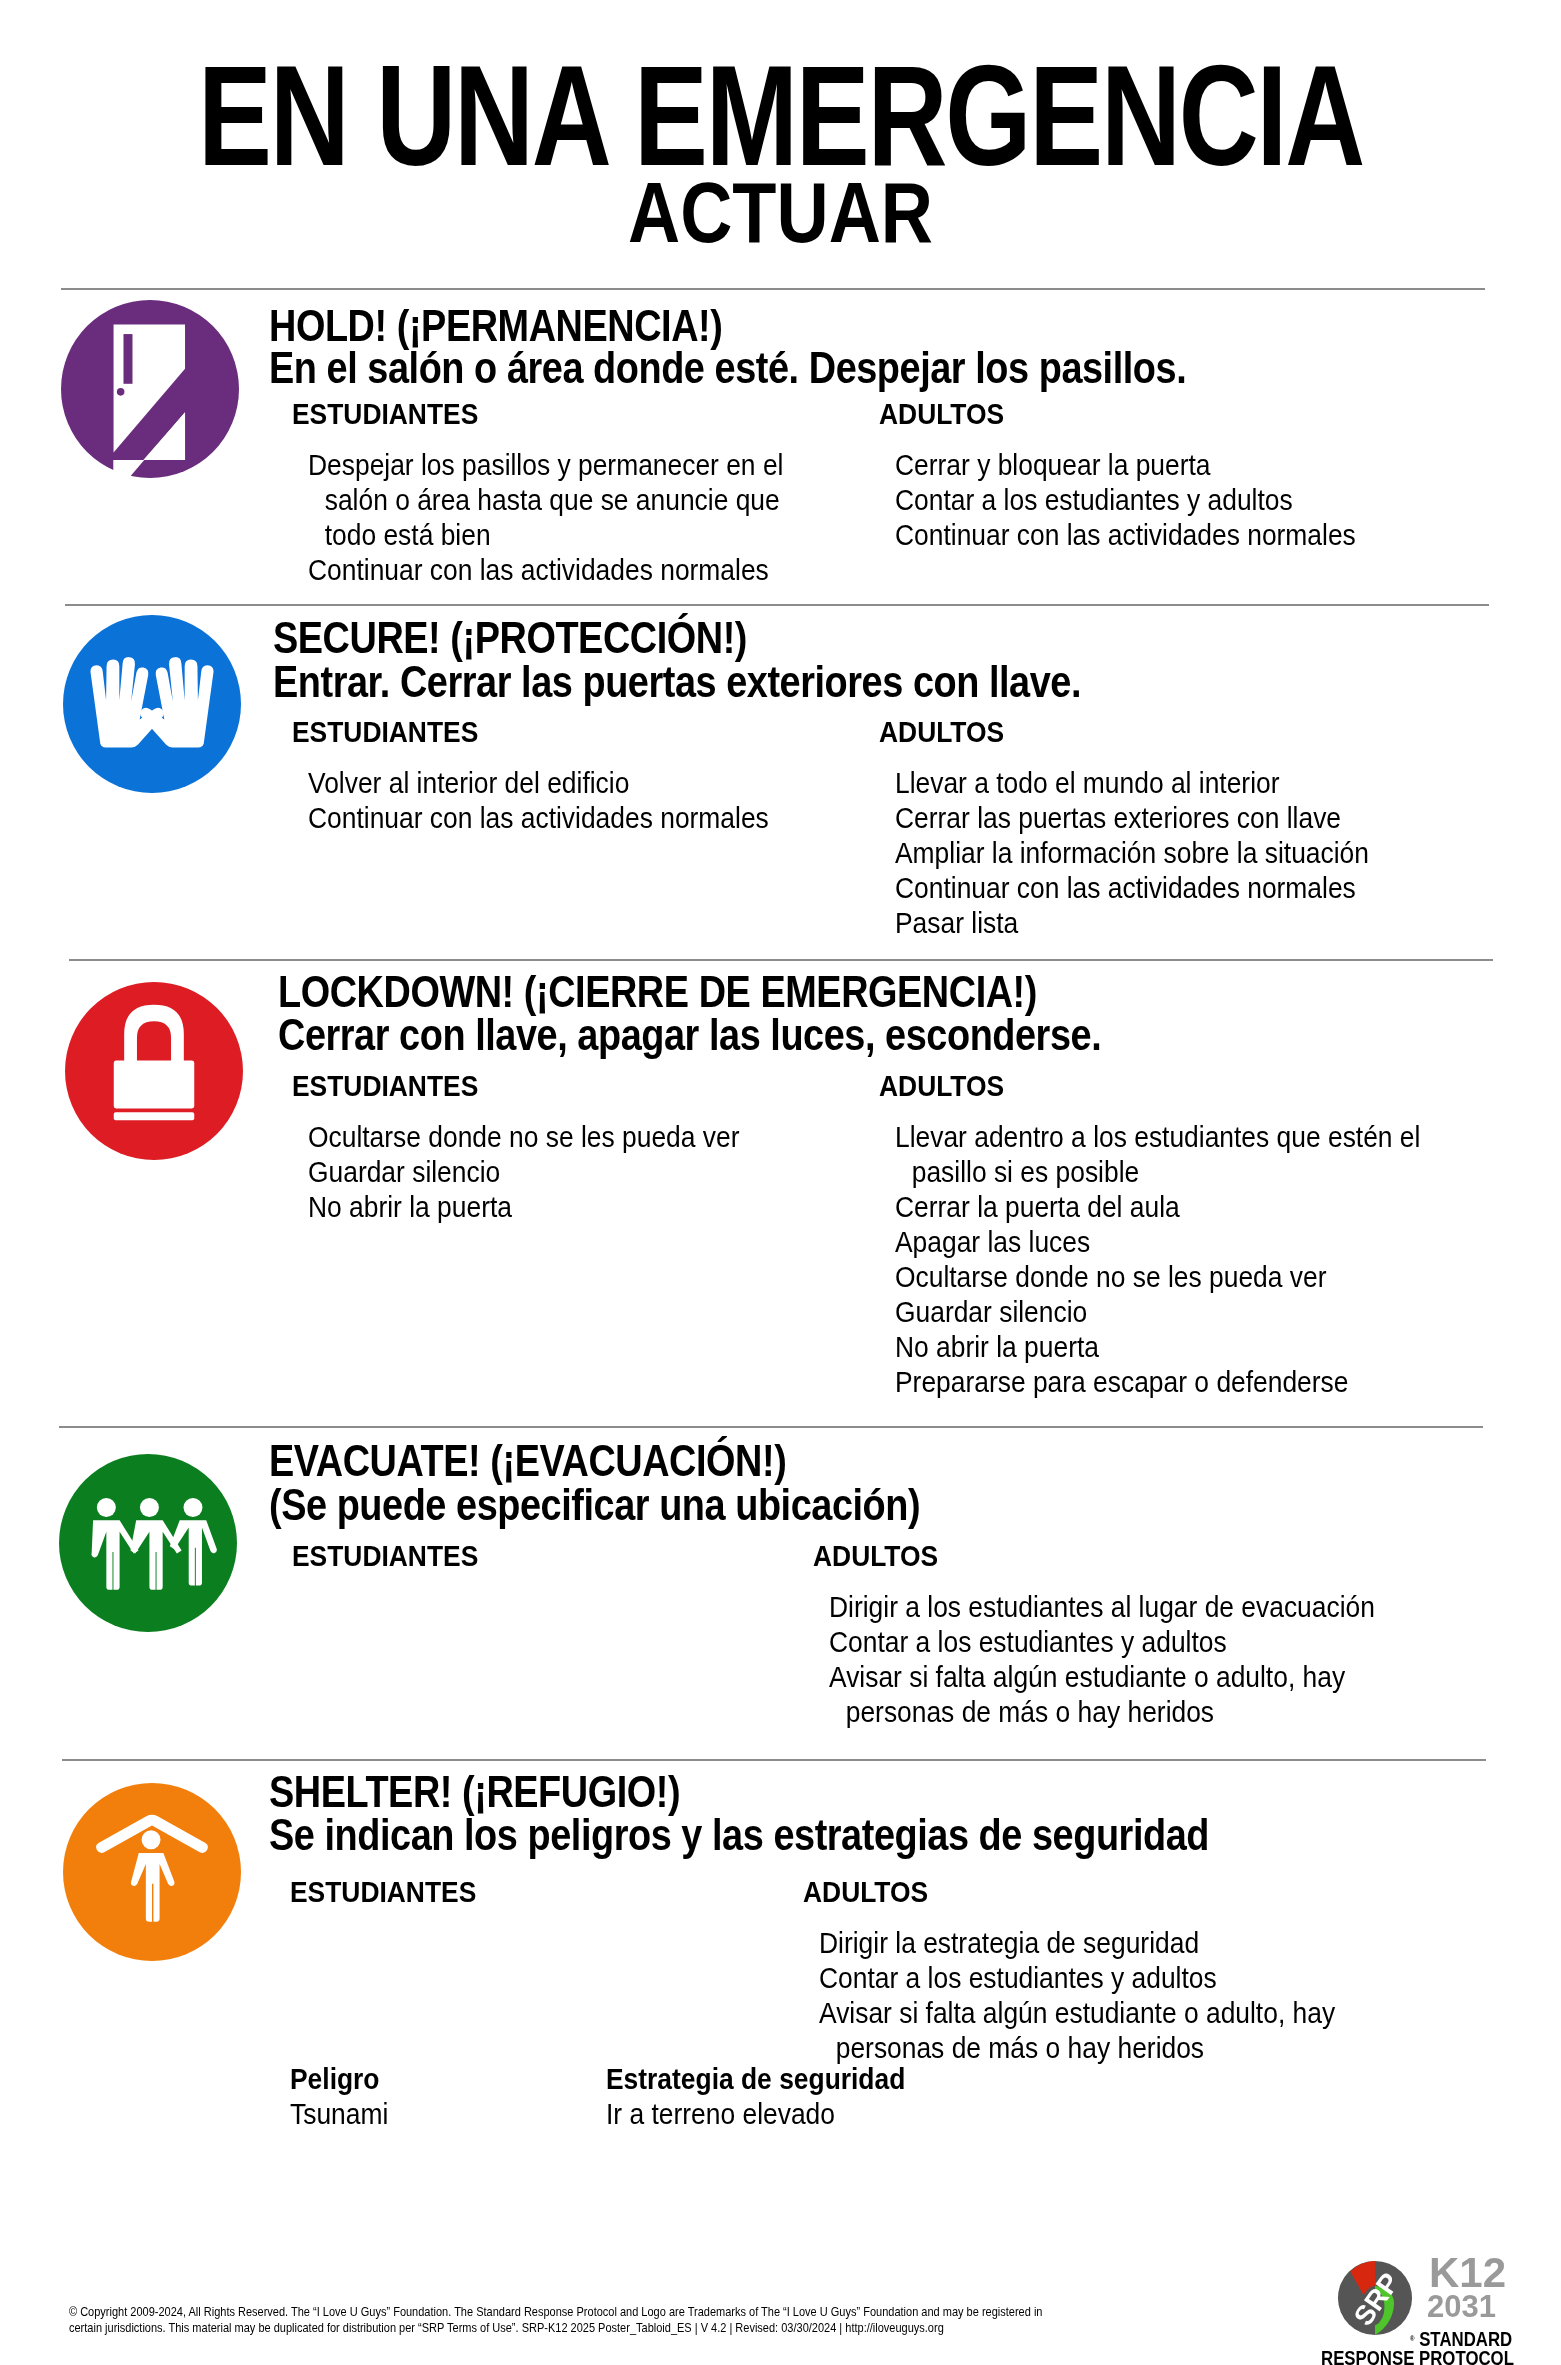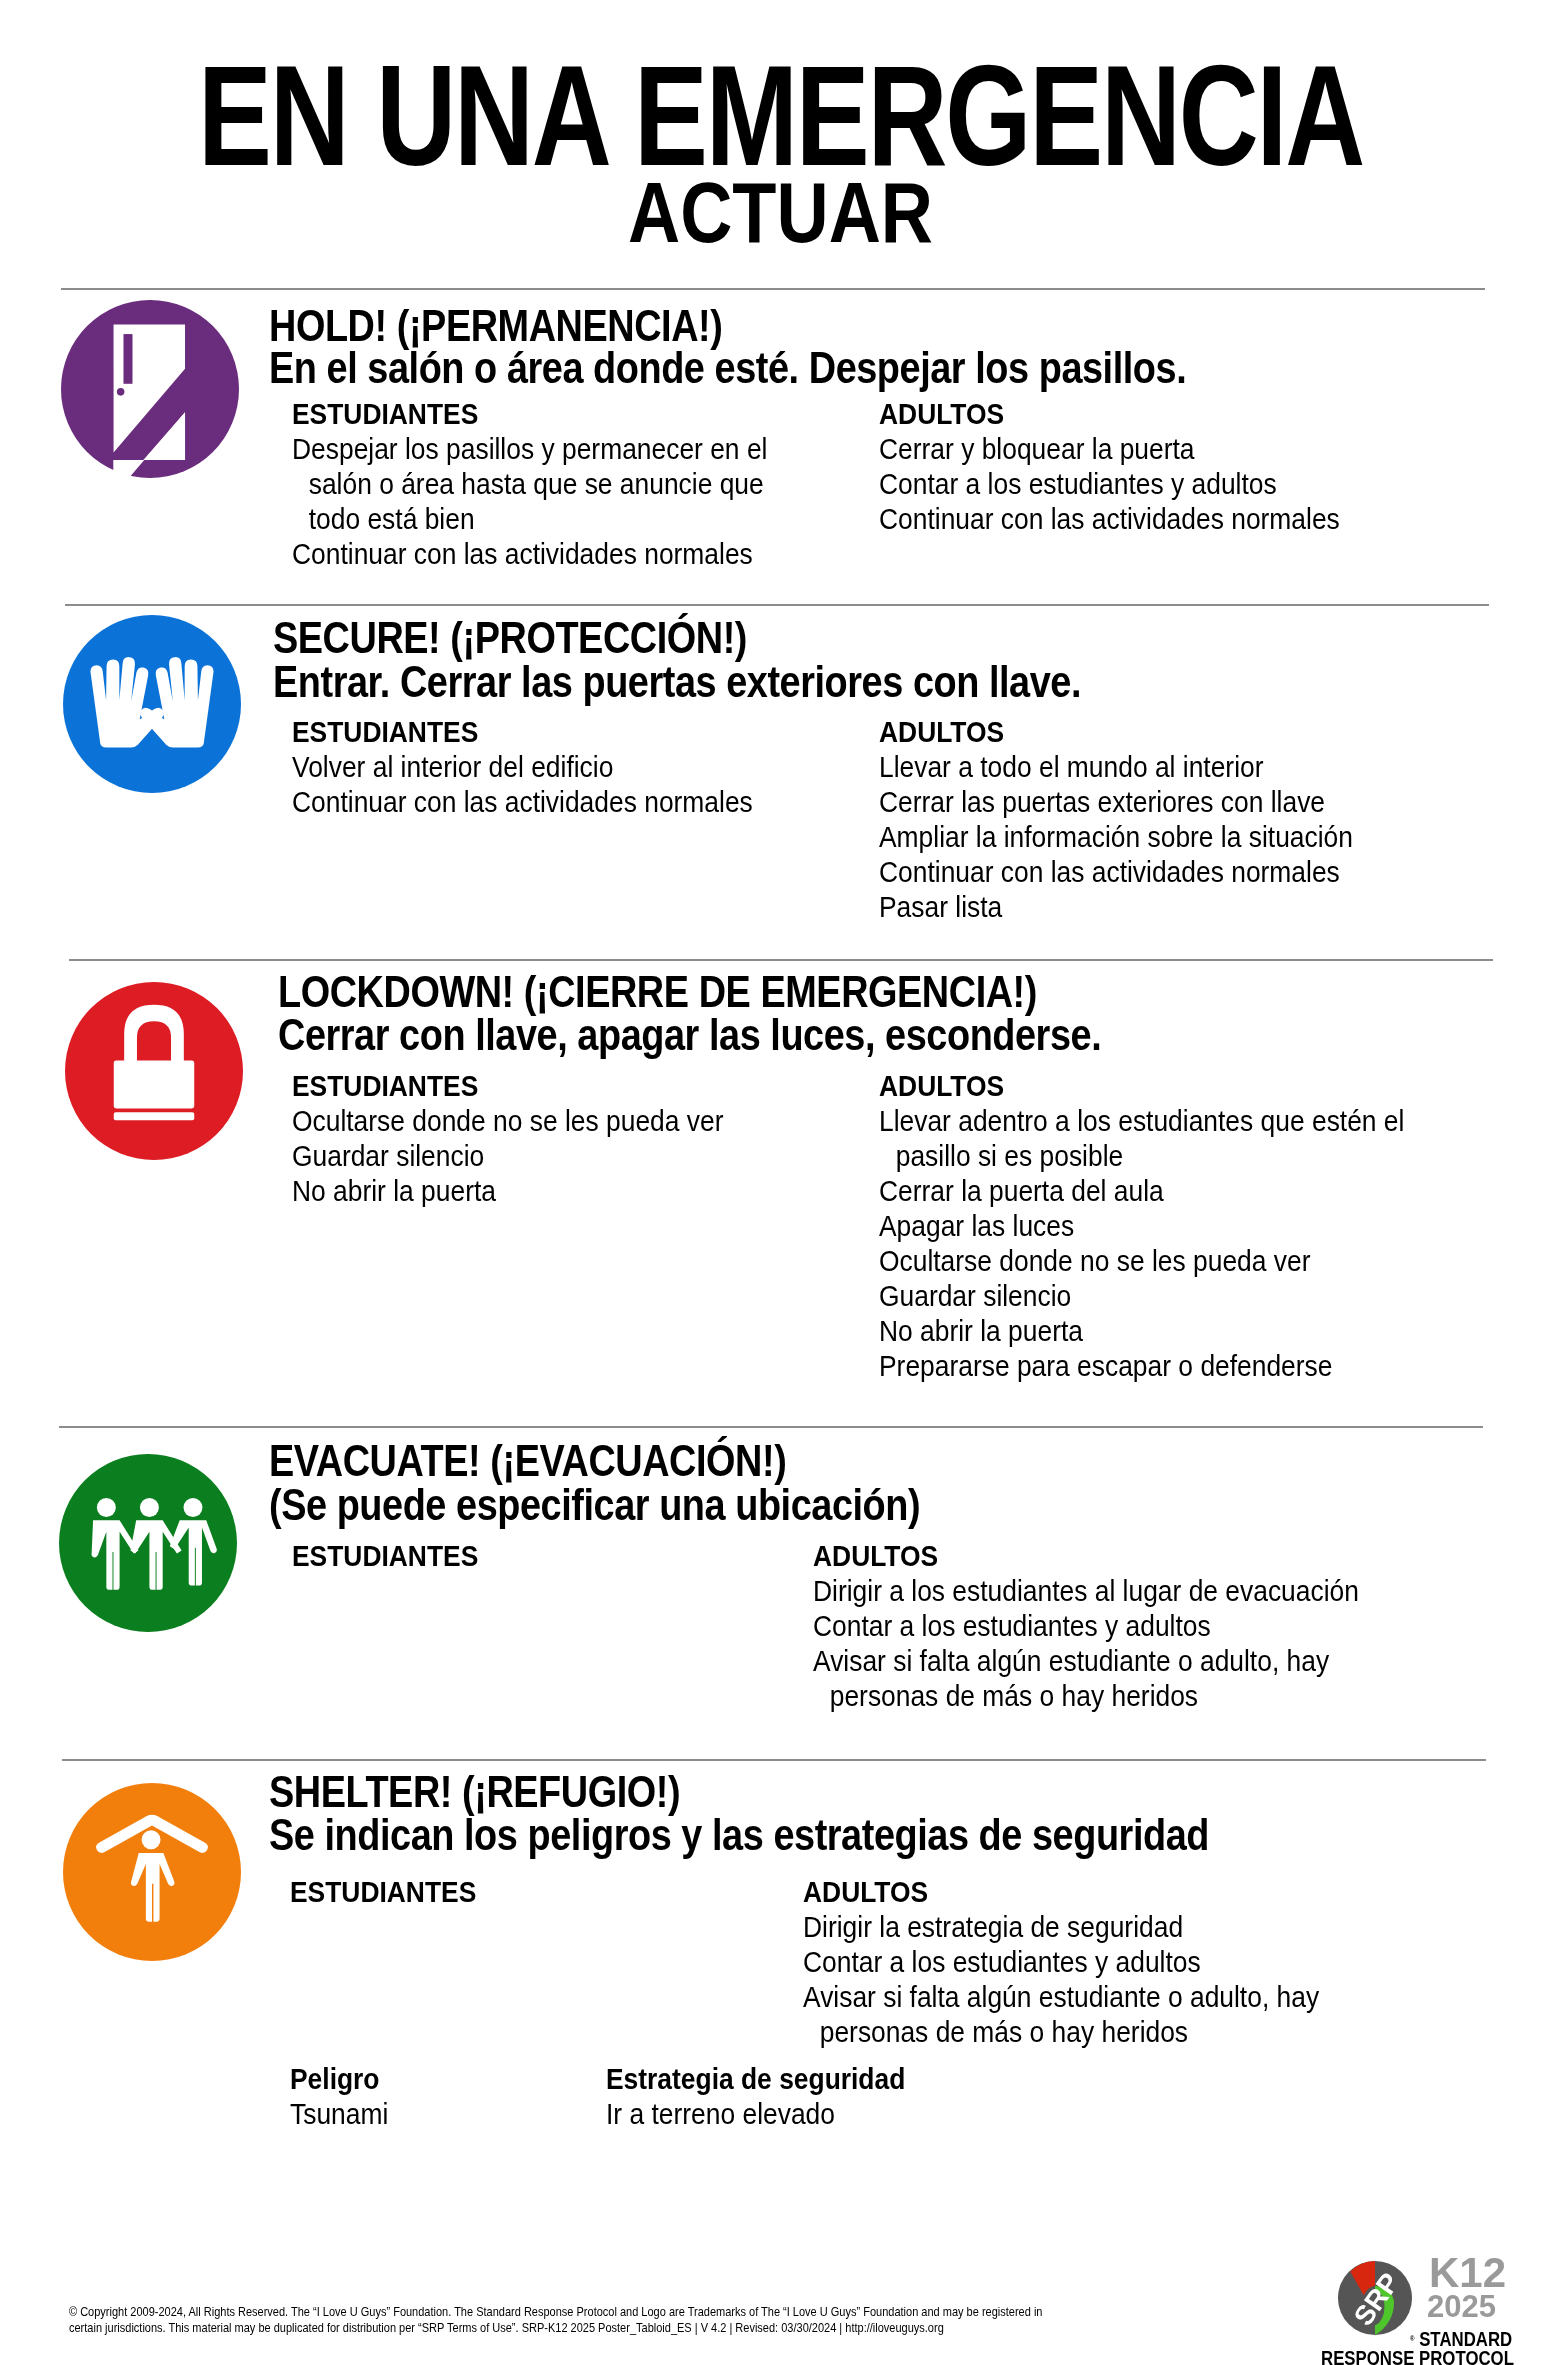--- a/index.html
+++ b/index.html
@@ -12,21 +12,21 @@
   .title-sub { top:170px; font-size:85px; line-height:85px; transform:scaleX(0.85); }
   .rule { position:absolute; height:1.9px; background:#8c8c8c; }
   .section { position:absolute; left:0; width:1561px; }
   .icon { position:absolute; width:178px; height:178px; border-radius:50%; }
   .icon svg { width:100%; height:100%; display:block; }
   .head { position:absolute; font-weight:bold; font-size:44px; line-height:45px;
           transform:scaleX(0.86); transform-origin:left top; white-space:nowrap; letter-spacing:-0.5px; }
   .col { position:absolute; }
   .col-h { font-weight:bold; font-size:30px; line-height:35px; transform:scaleX(0.88);
            transform-origin:left top; white-space:nowrap; }
-  .col-list { margin:0; padding:0; list-style:none; }
+  .col-list { margin:16px; padding:0; list-style:none; }
   .col-list li { font-size:30px; line-height:35px; white-space:nowrap; transform:scaleX(0.88);
                  transform-origin:left top; }
   .col-list li .cont { display:block; padding-left:19px; }
   .hazard { position:absolute; }
   .hz-row { height:35px; position:relative;text-decoration:underline; }
   .hz-row span { position:absolute; top:0; font-size:30px; line-height:35px; white-space:nowrap;
                  transform:scaleX(0.88); transform-origin:left top; }
   .hz-row.h span { font-weight:bold; }
   .footer { position:absolute; left:69px; top:2304px; width:1230px; font-size:12.8px; line-height:16px;
             color:#000; transform:scaleX(0.86); transform-origin:left top; }
@@ -212,17 +212,17 @@
 <div class="logo">
   <div class="logo-mark">
     <svg viewBox="0 0 160 160">
       <circle cx="80" cy="80" r="78" fill="#555555"></circle>
       <path d="M80 2 a78 78 0 0 0 -52 22 l28 50 q10-18 24-20 z" fill="#d8270f"></path>
       <path d="M80 158 a78 78 0 0 0 40-70 q-4-30 -40-34 v10 q20 6 20 34 q0 30 -20 40 z" fill="#4ec52a"></path>
       <text x="80" y="104" text-anchor="middle" font-family="Liberation Sans, sans-serif" font-weight="bold" font-size="58" fill="#ffffff" transform="rotate(-55 80 80)">SRP</text>
     </svg>
   </div>
   <div class="logo-k12">K12</div>
-  <div class="logo-year">2025</div>
+  <div class="logo-year">2031</div>
   <div class="logo-std"><span style="font-size:7.6px; vertical-align:top;">®</span> <span>STANDARD</span></div>
   <div class="logo-rp">RESPONSE PROTOCOL</div>
 </div>
 
 
 </body></html>

